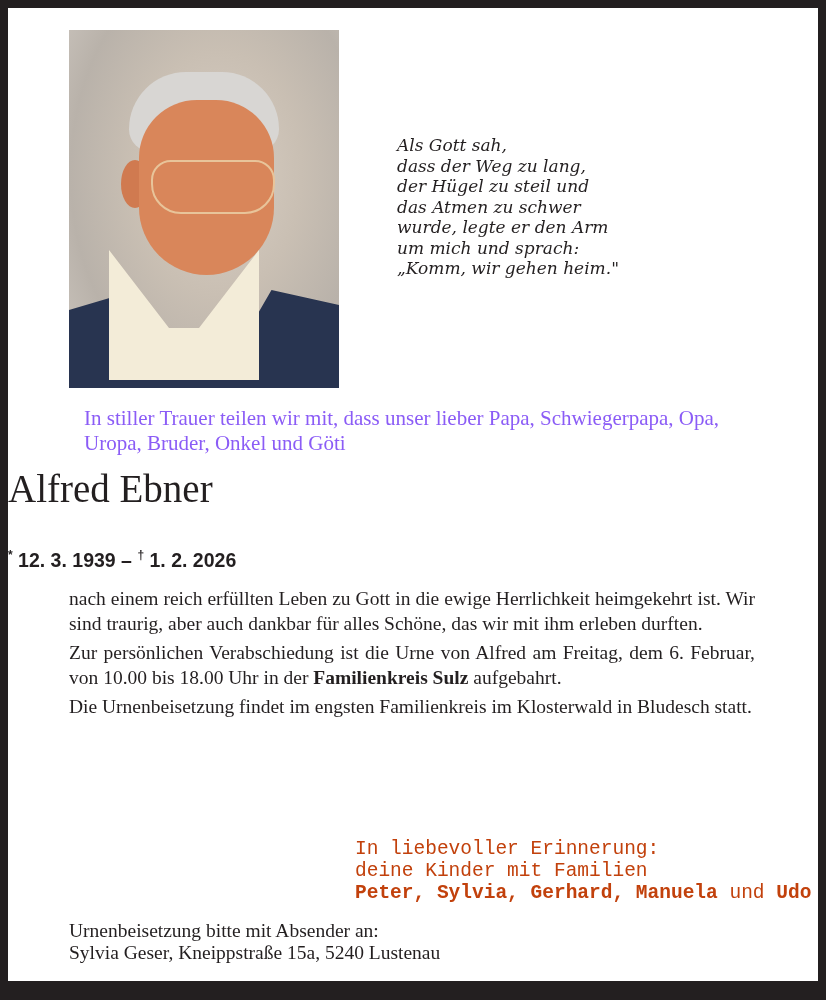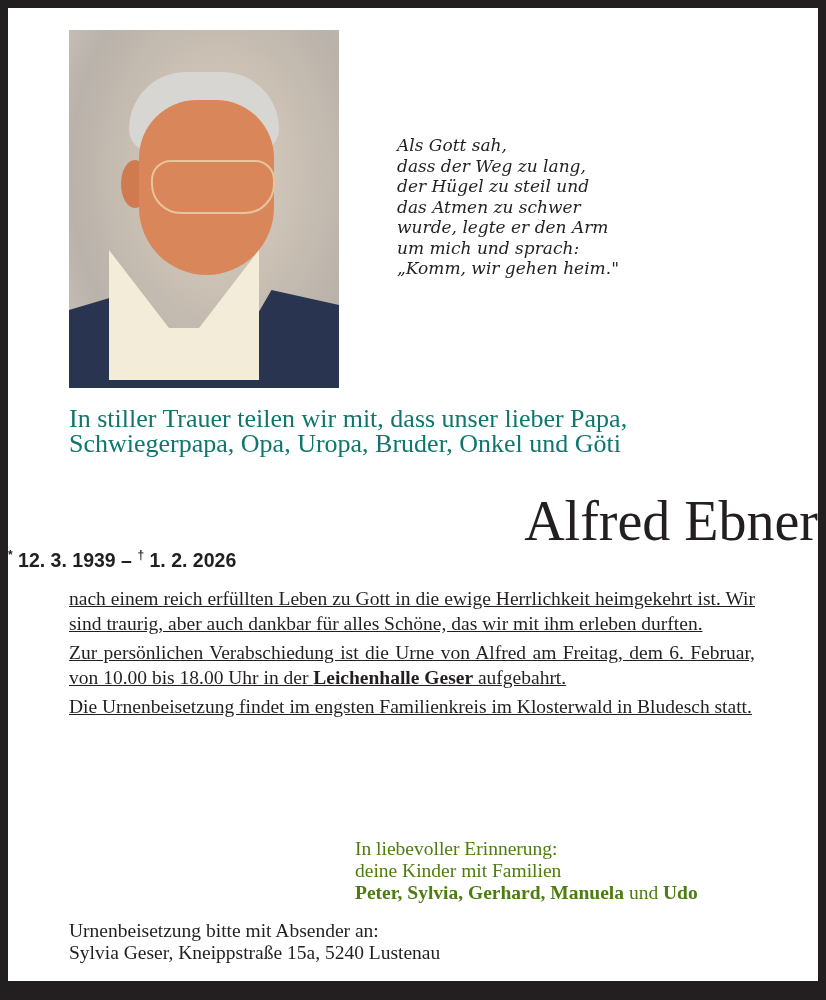--- a/index.html
+++ b/index.html
@@ -8,28 +8,28 @@
     .photo { position: absolute; left: 61px; top: 22px; width: 270px; height: 358px; overflow: hidden;
       background: radial-gradient(ellipse at 55% 40%, #d9cfc4 0%, #c9bfb3 40%, #b9b2aa 70%, #cfc9c2 100%); }
     .photo .hair { position:absolute; left:60px; top:42px; width:150px; height:80px; border-radius:75px 75px 30px 30px; background:#d8d6d3; }
     .photo .face { position:absolute; left:70px; top:70px; width:135px; height:175px; border-radius:60px 60px 70px 70px; background:#d9865a; }
     .photo .ear { position:absolute; left:52px; top:130px; width:28px; height:48px; border-radius:50%; background:#d07a50; }
     .photo .glasses { position:absolute; left:82px; top:130px; width:120px; height:50px; border:2px solid #e8c49a; border-radius:20px 20px 30px 30px; }
     .photo .collar { position:absolute; left:40px; top:220px; width:150px; height:130px; background:#f3ecd8; clip-path: polygon(0 0, 40% 60%, 60% 60%, 100% 0, 100% 100%, 0 100%); }
     .photo .sweater { position:absolute; left:0; top:260px; width:270px; height:100px; background:#283450; clip-path: polygon(0 20%, 25% 0, 45% 70%, 60% 70%, 75% 0, 100% 15%, 100% 100%, 0 100%); }
     .poem { position: absolute; left: 389px; top: 127px; font-family: "DejaVu Serif", serif; font-style: italic; font-size: 17px; line-height: 20.5px; color: #231f20; }
     .poem div { white-space: nowrap; }
-    .intro { position: absolute; left: 61px; top: 398px; width: 690px; font-family: "Liberation Serif", serif; font-size: 26px; line-height: 25px; color: #0f766e; }
-    .name { position: absolute; left: 0; top: 480px; width: 810px; text-align: right; font-family: "Liberation Serif", serif; font-size: 56px; line-height: 66px; color: #231f20; }
+    .intro { position: absolute; left: 76px; top: 398px; width: 690px; font-family: "Liberation Serif", serif; font-size: 21px; line-height: 25px; color: #8b5cf6; }
+    .name { position: absolute; left: 0; top: 448px; width: 810px; text-align: left; font-family: "Liberation Serif", serif; font-size: 39px; line-height: 66px; color: #231f20; }
     .dates { position: absolute; left: 0; top: 540px; width: 810px; text-align: left; font-family: Liberation Sans, sans-serif; font-weight: bold; font-size: 19.5px; color: #231f20; }
     .dates sup { font-size: 12px; font-weight: bold; }
     .body { position: absolute; left: 61px; top: 578px; width: 690px; font-family: "Liberation Serif", serif; font-size: 19.5px; line-height: 25px; color: #231f20; text-align: justify; }
-    .body p { margin: 0 4px 4px 0; text-decoration: underline; }
+    .body p { margin: 0 4px 4px 0; }
     .places { position: absolute; left: 61px; top: 788px; width: 720px; font-family: "Liberation Serif", serif; font-size: 19.5px; line-height: 25px; color: #231f20; white-space: nowrap; }
-    .memory { position: absolute; left: 347px; top: 830px; font-family: Liberation Serif, serif; font-size: 19.5px; line-height: 22px; color: #4d7c0f; white-space: nowrap; }
+    .memory { position: absolute; left: 347px; top: 830px; font-family: Liberation Mono, monospace; font-size: 19.5px; line-height: 22px; color: #c2410c; white-space: nowrap; }
     .condolence { position: absolute; left: 61px; top: 912px; font-family: "Liberation Serif", serif; font-size: 19.5px; line-height: 22px; color: #231f20; white-space: nowrap; }
     b { font-weight: bold; }
   </style>
 </head>
 <body>
 
 <div class="page">
   <div class="photo">
     <div class="hair"></div>
     <div class="ear"></div>
@@ -54,21 +54,21 @@
   <div class="name">Alfred Ebner</div>
 
   <div class="dates">
     <sup>*</sup>
     <span>12. 3. 1939</span><span> – </span><sup>†</sup>
     <span>1. 2. 2026</span>
   </div>
 
   <div class="body">
     <p>nach einem reich erfüllten Leben zu Gott in die ewige Herrlichkeit heimgekehrt ist. Wir sind traurig, aber auch dankbar für alles Schöne, das wir mit ihm erleben durften.</p>
-    <p><span>Zur persönlichen Verabschiedung ist die Urne von Alfred am Freitag, dem 6. Februar, von 10.00 bis 18.00 Uhr in der </span><b>Leichenhalle Geser</b><span> aufgebahrt.</span></p>
+    <p><span>Zur persönlichen Verabschiedung ist die Urne von Alfred am Freitag, dem 6. Februar, von 10.00 bis 18.00 Uhr in der </span><b>Familienkreis Sulz</b><span> aufgebahrt.</span></p>
     <p>Die Urnenbeisetzung findet im engsten Familienkreis im Klosterwald in Bludesch statt.</p>
   </div>
 
 
   <div class="memory">
     <div>In liebevoller Erinnerung:</div>
     <div>deine Kinder mit Familien</div>
     <div><b>Peter, Sylvia, Gerhard, Manuela</b><span> und </span><b>Udo</b></div>
   </div>
 

